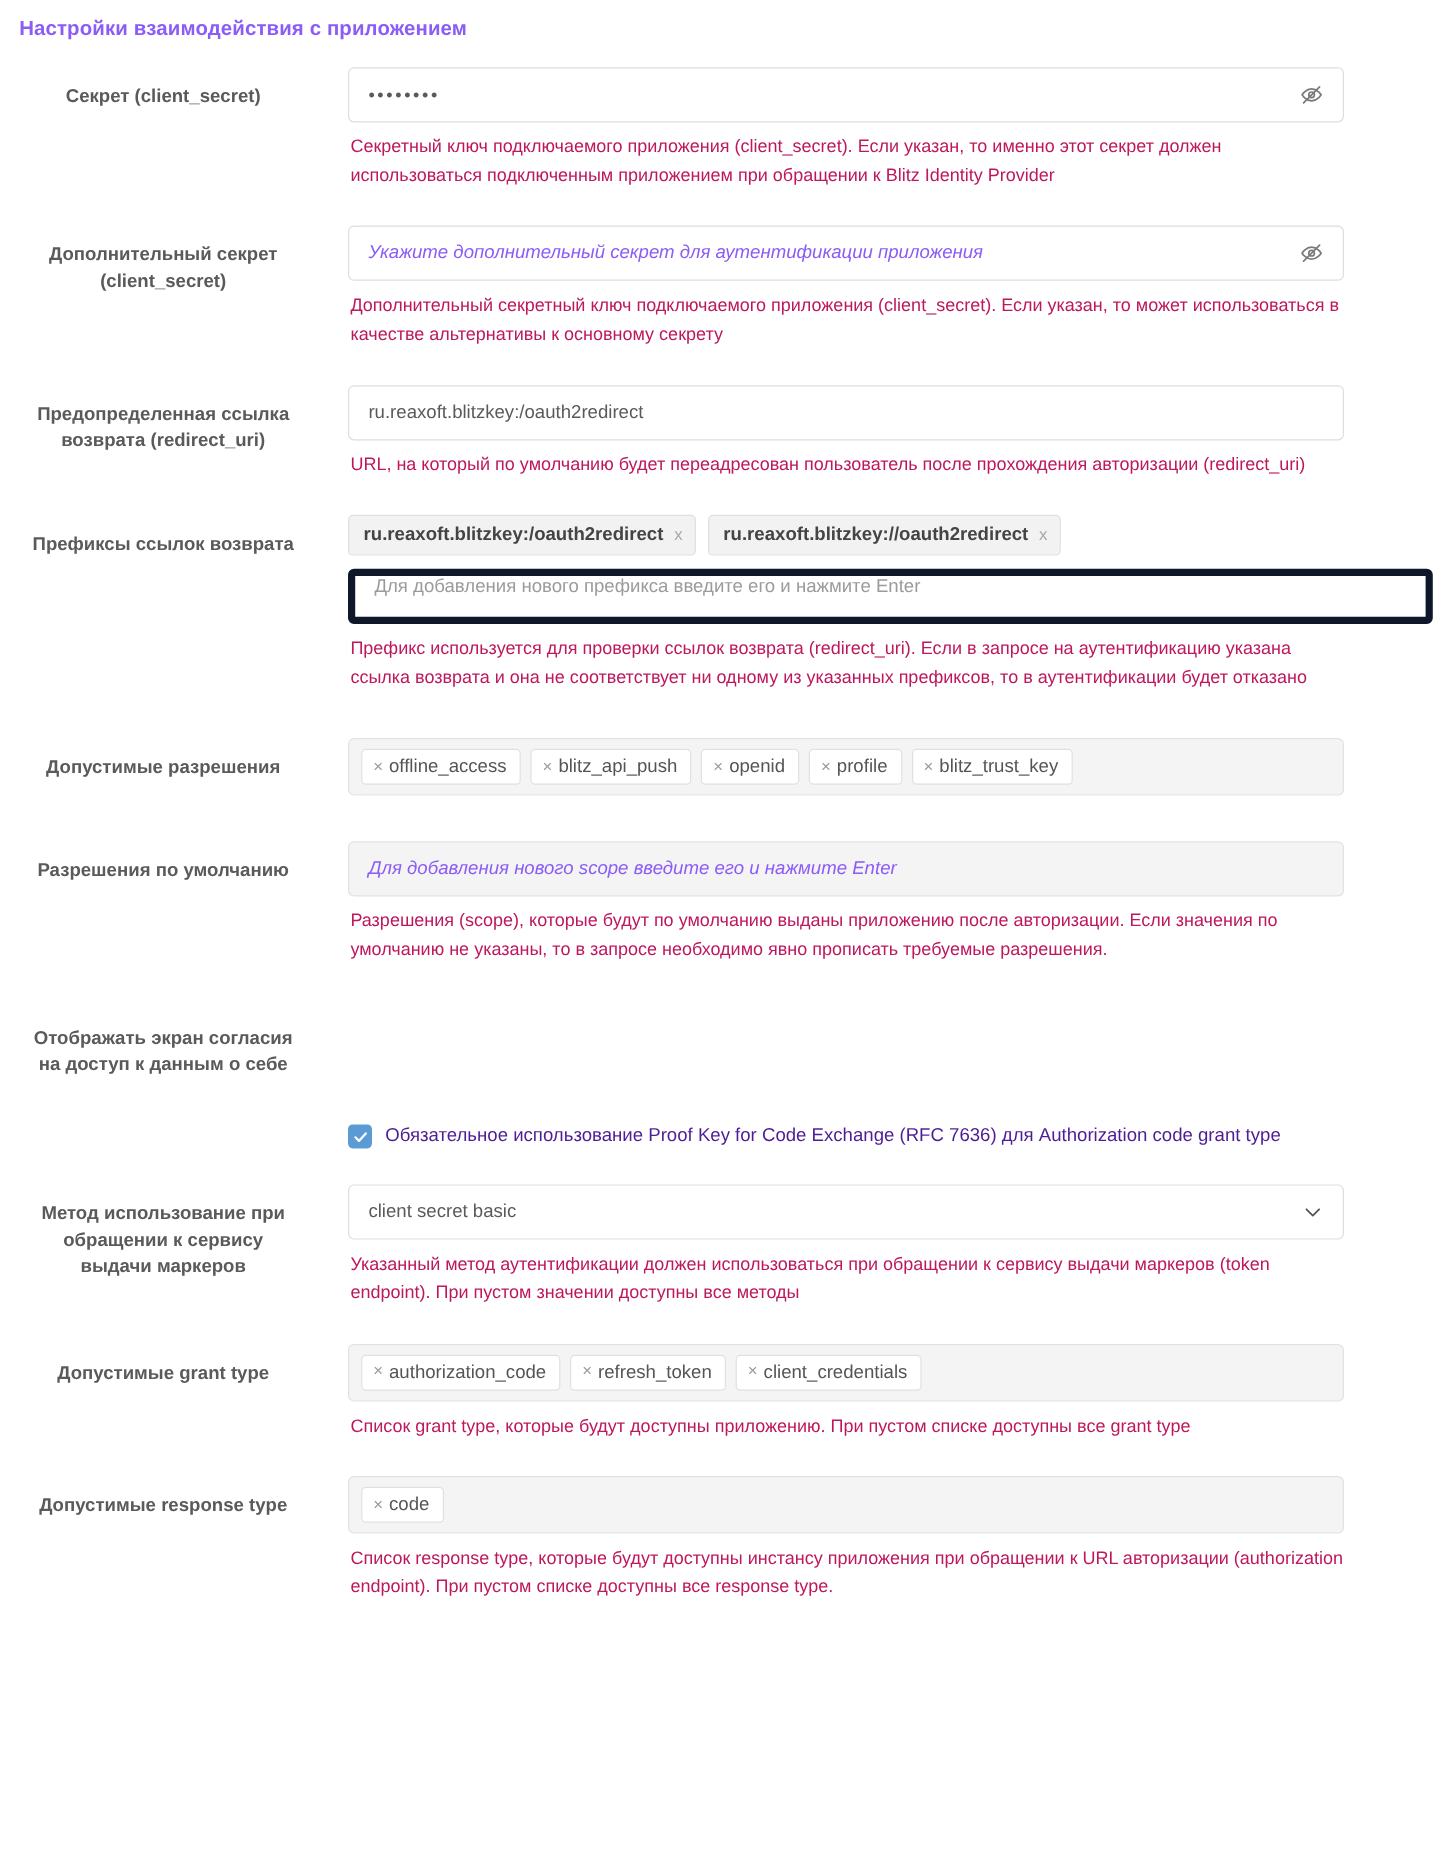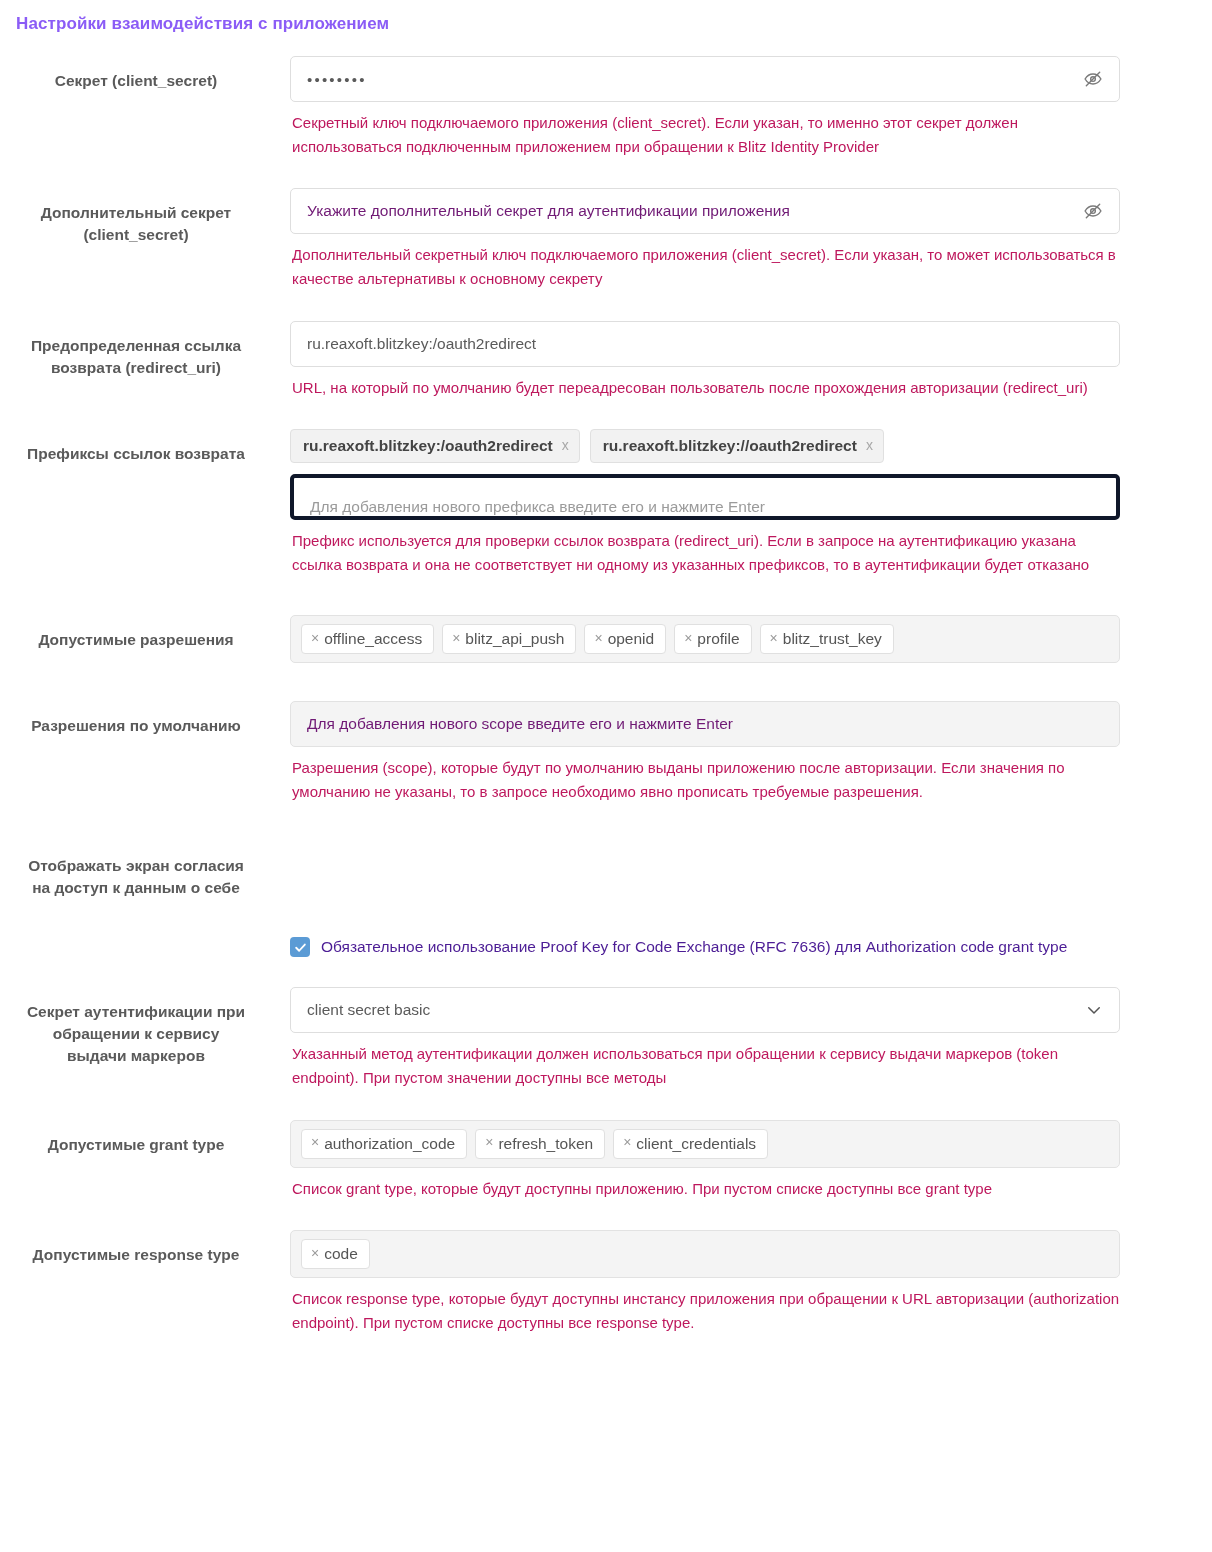--- a/index.html
+++ b/index.html
@@ -63,21 +63,21 @@
     align-items: center;
     padding: 0 16px;
     font-size: 15.5px;
     color: #5a5a5a;
   }
   .field.grey {
     background: #f4f4f4;
     border-color: #e2e2e2;
   }
   .field .value { color: #5a5a5a; }
-  .field .placeholder { color: #701a75; }
+  .field .placeholder { color: #8b5cf6; font-style: italic; }
   .field .dots {
     letter-spacing: 2.2px;
     font-size: 15px;
     color: #5a5a5a;
   }
 
   .eye-btn {
     position: absolute;
     right: 14px;
     top: 50%;
@@ -163,27 +163,27 @@
   }
   .tag-strong .x-right {
     color: #a8a8a8;
     font-size: 14px;
     font-weight: normal;
     margin-left: 9px;
     cursor: pointer;
   }
 
   .prefix-input {
-    width: 830px;
-    border: 4px solid #0f172a;
+    width: 904px;
+    border: 6px solid #0f172a;
     border-radius: 5px;
     background: #ffffff;
     height: 46px;
     display: flex;
-    align-items: flex-end;
+    align-items: flex-start;
     padding: 0 16px;
     font-size: 15.5px;
     color: #9b9b9b;
     margin-top: 11px;
   }
 
   
   .check-row {
     display: flex;
     align-items: center;
@@ -357,21 +357,21 @@
         </span>
         <span class="check-label">Обязательное использование Proof Key for Code Exchange (RFC 7636) для Authorization code grant type</span>
       </div>
     </div>
   </div>
 
   <div class="gap-md"></div>
 
   <div class="row">
     <div class="label-col spacer-top">
-      <div>Секрет аутентификации при</div>
+      <div>Метод использование при</div>
       <div>обращении к сервису</div>
       <div>выдачи маркеров</div>
     </div>
     <div class="ctrl-col">
       <div class="field">
         <span class="value">client secret basic</span>
         <span class="chevron">
           <svg width="18" height="18" viewBox="0 0 24 24" fill="none" stroke="currentColor" stroke-width="2" stroke-linecap="round" stroke-linejoin="round">
             <polyline points="5 9 12 16 19 9"></polyline>
           </svg>

